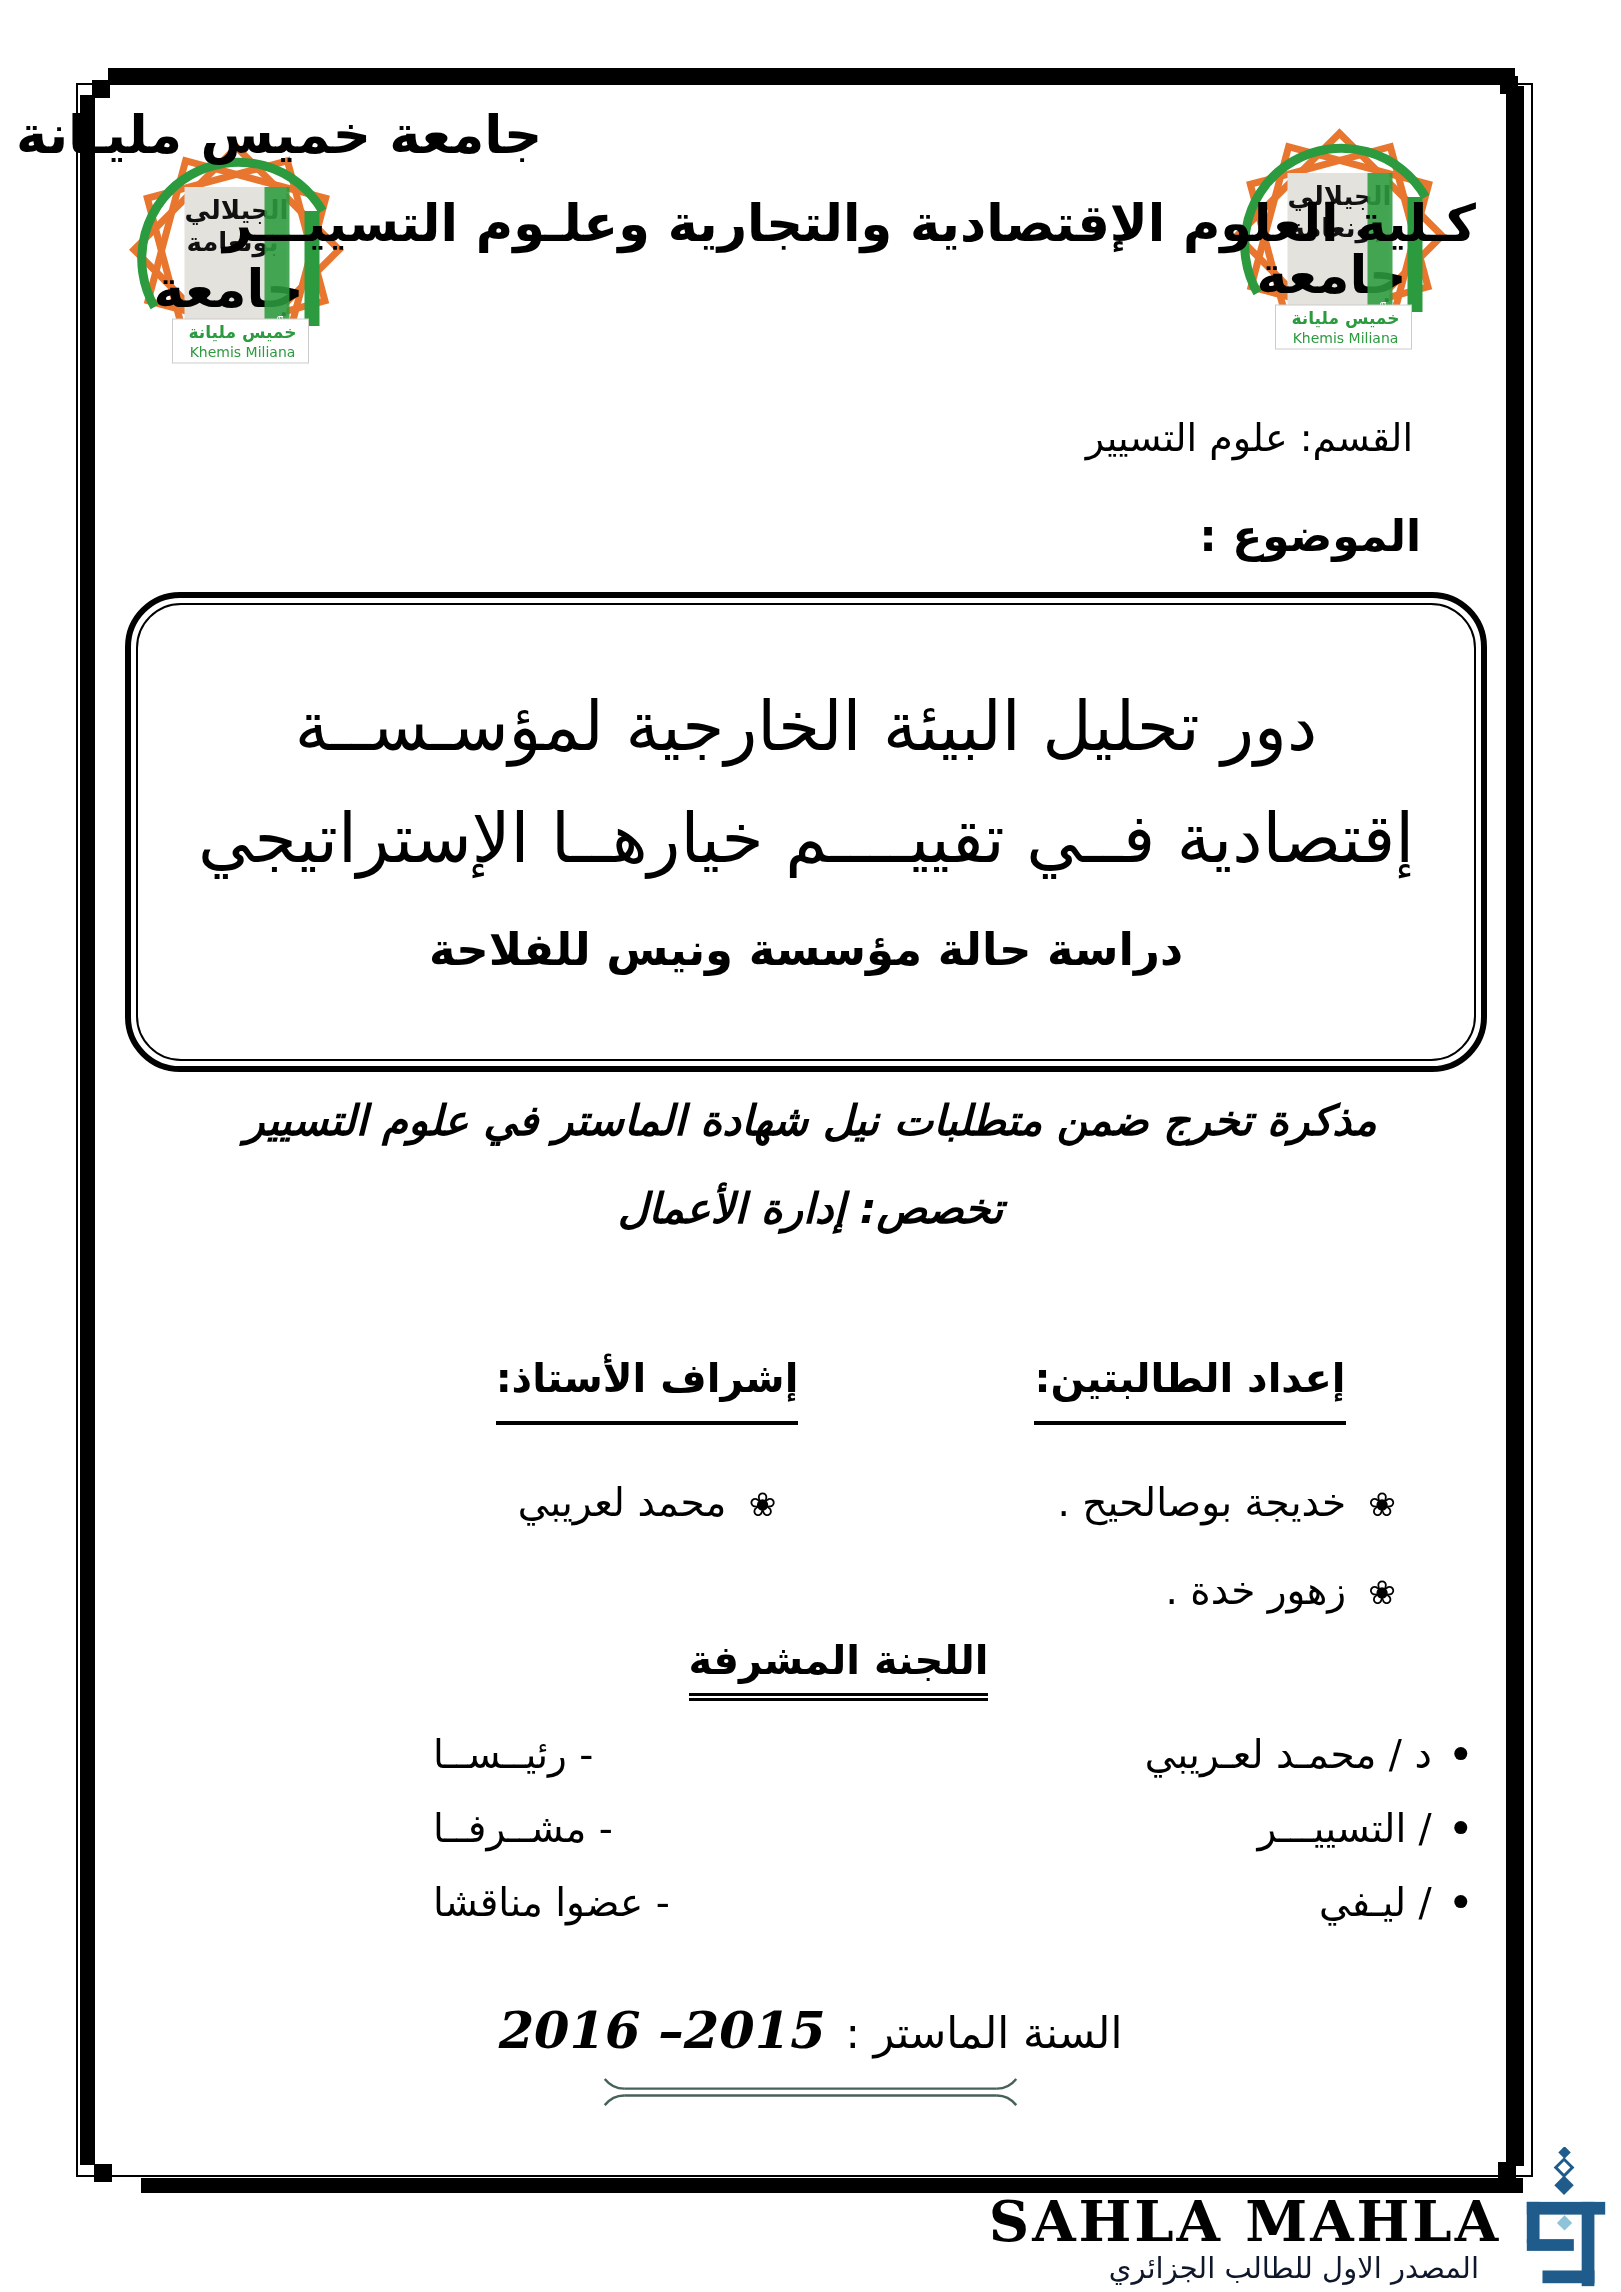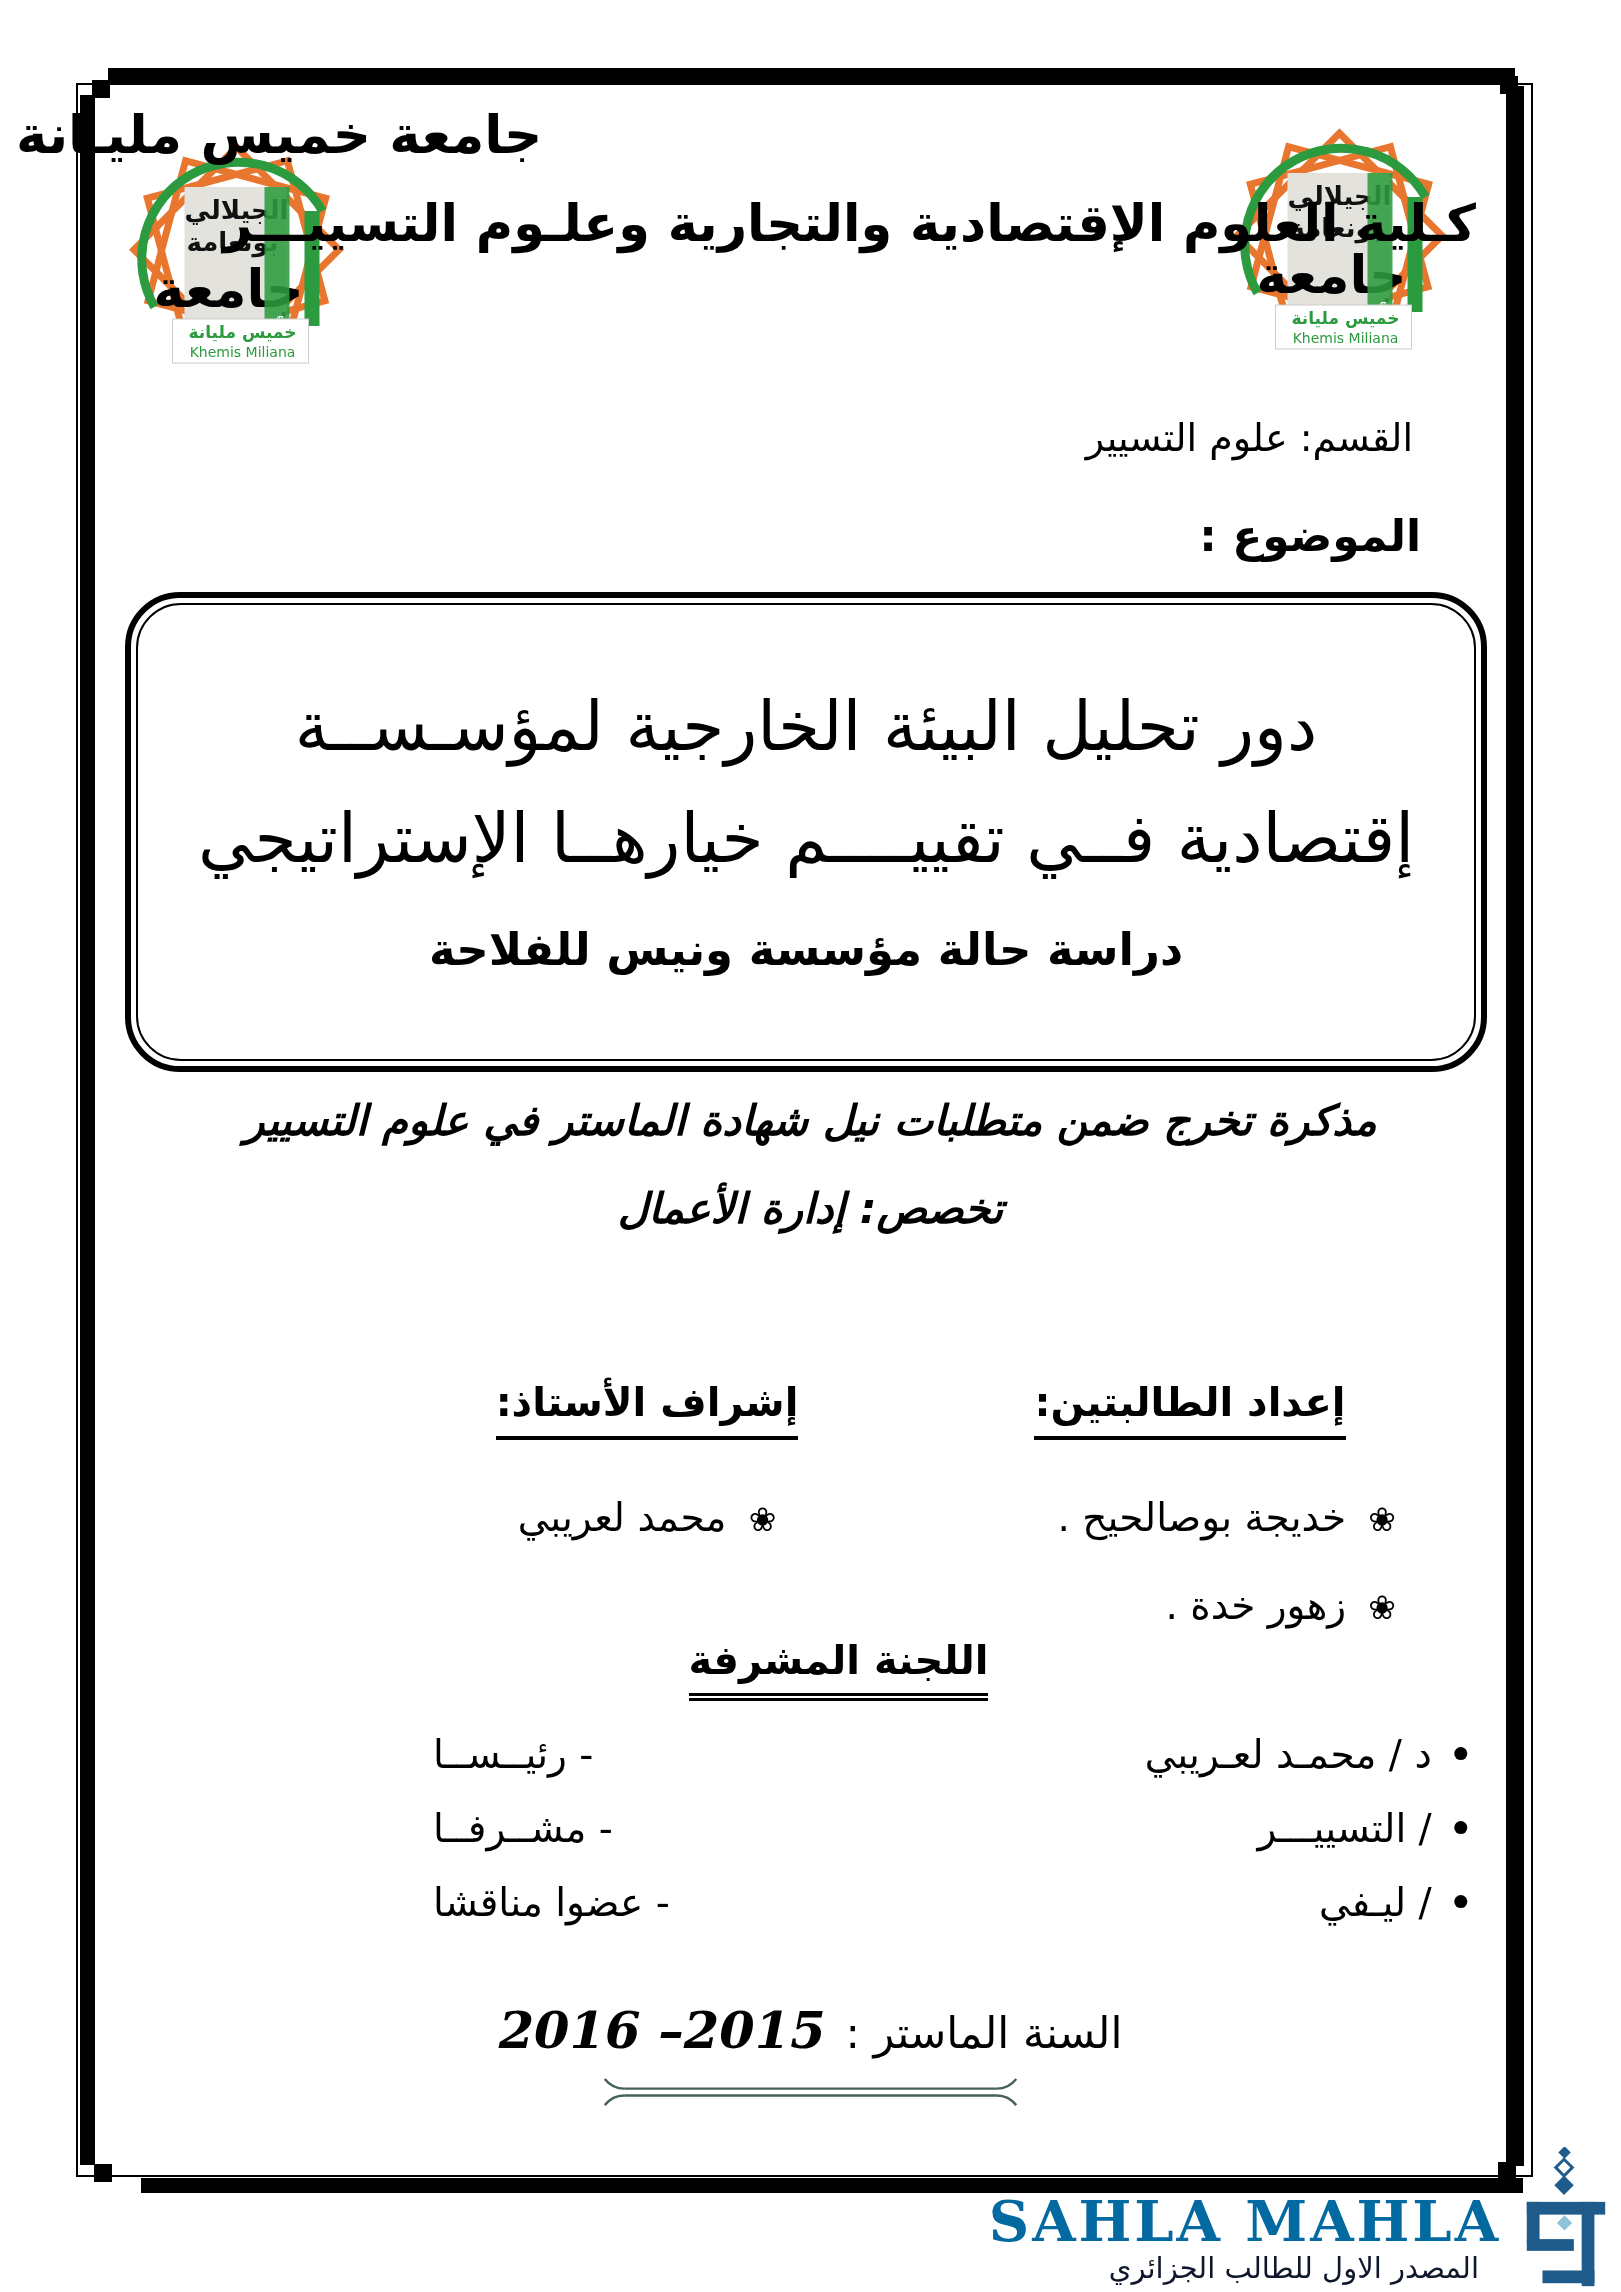--- a/index.html
+++ b/index.html
@@ -40,21 +40,21 @@
   .title-l3{font-size:45px;font-weight:bold;margin-top:45px;text-align:right;}
   
   .memoir{position:absolute;top:1096px;left:0;width:100%;text-align:center;
     font-size:42px;font-weight:bold;font-style:italic;}
   .specialty{position:absolute;top:1184px;left:0;width:100%;text-align:center;
     font-size:42px;font-weight:bold;font-style:italic;}
   
   .students-col{position:absolute;top:1355px;right:225px;width:412px;text-align:center;}
   .supervision-col{position:absolute;top:1355px;left:451px;width:392px;text-align:center;}
   .col-header{display:inline-block;font-size:40px;font-weight:bold;
-    border-bottom:4.9px solid #000;padding-bottom:11px;margin-top:24px;}
+    border-bottom:4.9px solid #000;padding-bottom:20px;}
   .person{font-size:39px;white-space:nowrap;}
   .students-col .person{text-align:right;}
   .person.first{margin-top:55px;}
   .person.second{margin-top:43px;}
   .ornament{font-size:33px;margin-left:9.8px;}
   
   .committee-header-wrap{position:absolute;top:1637px;left:0;width:100%;text-align:center;padding-left:28px;}
   .committee-header{display:inline-block;font-size:40px;font-weight:bold;
     border-bottom:8.8px double #000;padding-bottom:9.8px;}
   .committee-rows{position:absolute;top:1717px;right:147px;width:1100px;}
@@ -66,21 +66,21 @@
   
   .year-line{position:absolute;top:2000px;left:0;width:100%;
     display:flex;justify-content:center;align-items:baseline;gap:19.6px;direction:rtl;}
   .year-label{font-size:43px;}
   .year-value{direction:ltr;unicode-bidi:bidi-override;
     font-family:"DejaVu Serif",serif;font-size:51px;font-weight:bold;font-style:italic;}
   .divider{position:absolute;top:2076px;left:595px;}
   
   .sahla-brand{position:absolute;top:2188px;right:120px;
     font-family:"DejaVu Serif",serif;font-size:56px;font-weight:bold;
-    letter-spacing:2.9px;color:#0369a1;direction:ltr;white-space:nowrap;}
+    letter-spacing:2.9px;color:#000000;direction:ltr;white-space:nowrap;}
   .sahla-tagline{position:absolute;top:2251px;right:142px;
     font-size:29px;color:#0f172a;white-space:nowrap;}
   .sahla-mark{position:absolute;top:2147px;right:5.9px;}
 </style>
 </head>
 <body>
 
 <div class="page">
 
   <div class="frame-thin"></div>

